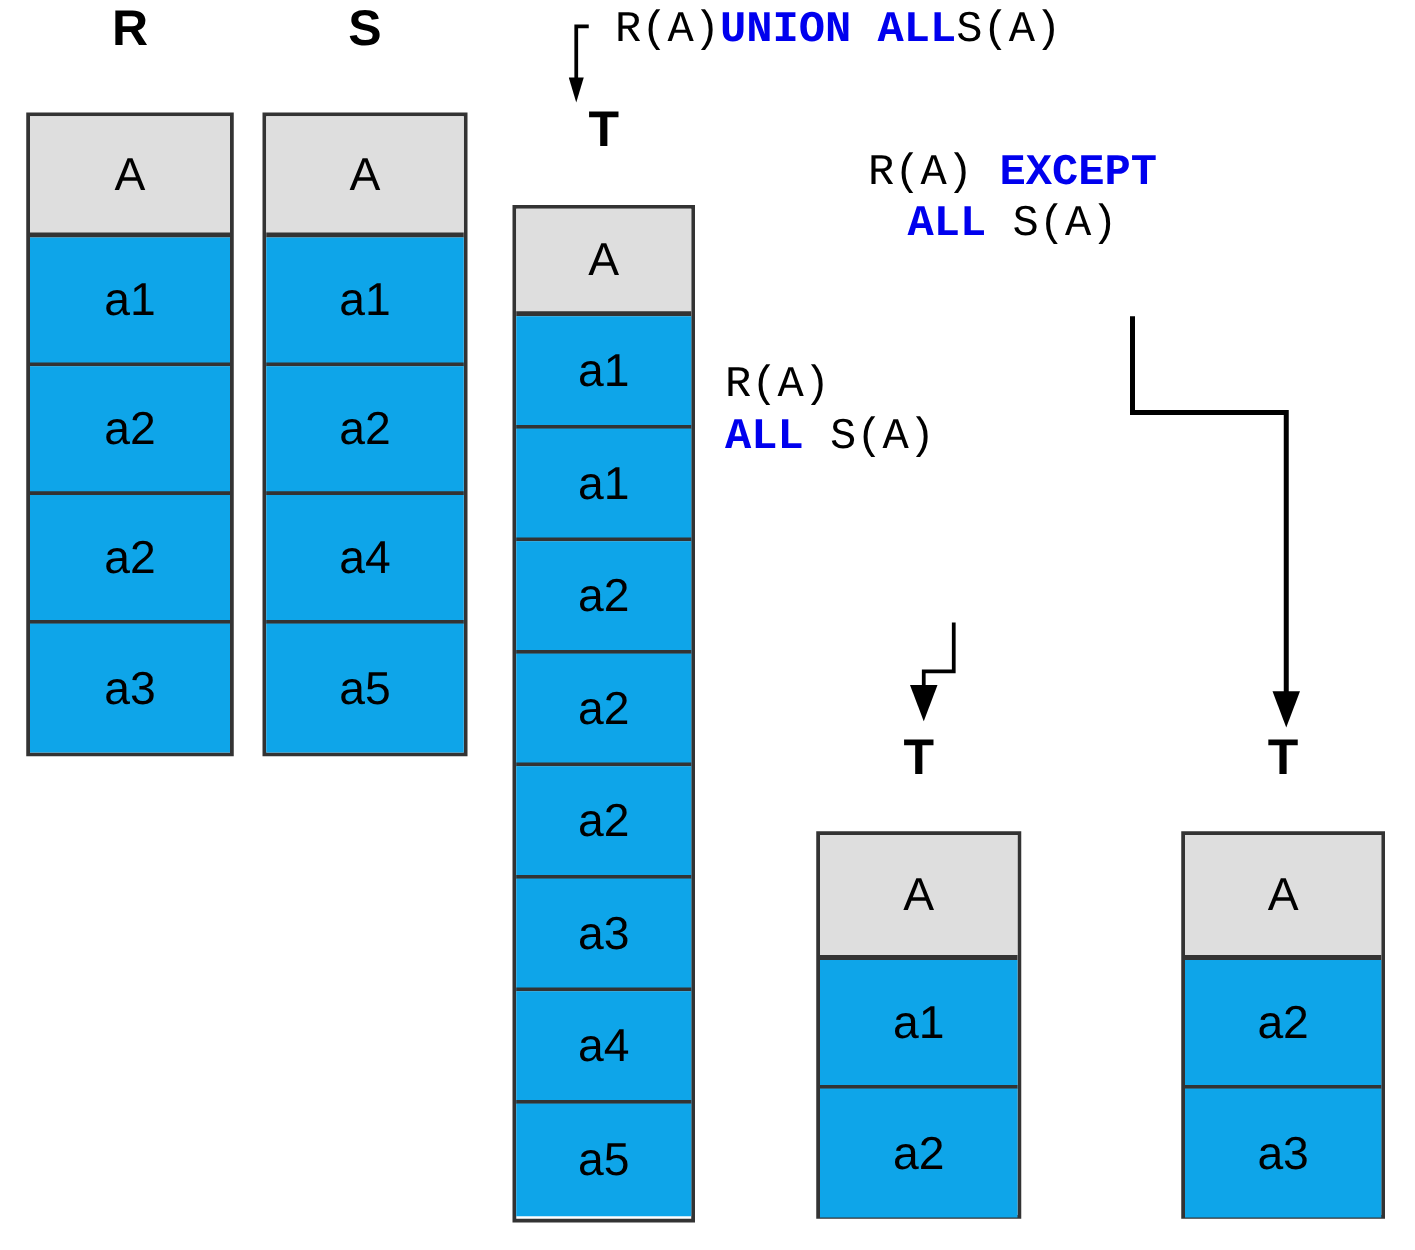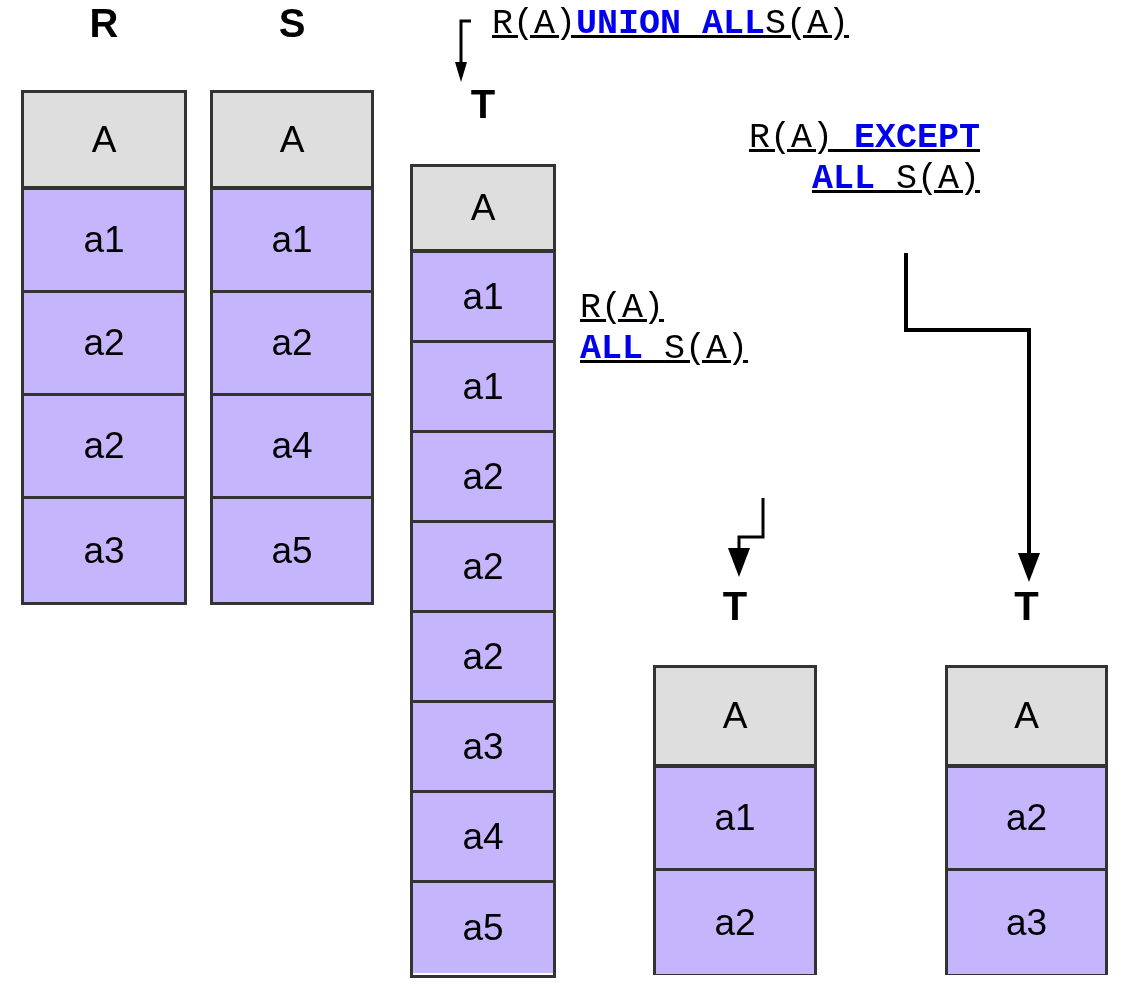--- a/index.html
+++ b/index.html
@@ -37,45 +37,44 @@
   }
   .rel-cell {
     box-sizing: border-box;
     display: flex;
     align-items: center;
     justify-content: center;
     font-family: "Liberation Sans", sans-serif;
     font-size: 37px;
     color: #000000;
     border-bottom: 3px solid #333333;
-    background: #c4b5fd;
+    background: #0ea5e9;
   }
   .rel-cell:last-child {
     border-bottom: none;
   }
   .rel-cell.header {
     background: #dedede;
     border-bottom: 4px solid #333333;
   }
 
   
   .sql-text {
     position: absolute;
     font-family: "Liberation Mono", monospace;
     font-size: 35px;
     color: #000000;
     white-space: nowrap;
     line-height: 1.18;
-    text-decoration: underline;
   }
   .sql-text .kw {
     color: #0000ee;
     font-weight: bold;
   }
-  .sql-right { text-align: right; }
+  .sql-right { text-align: center; }
 
   
   .connector {
     position: absolute;
     pointer-events: none;
   }
   .connector path, .connector line, .connector polyline {
     stroke: #000000;
     fill: none;
   }

